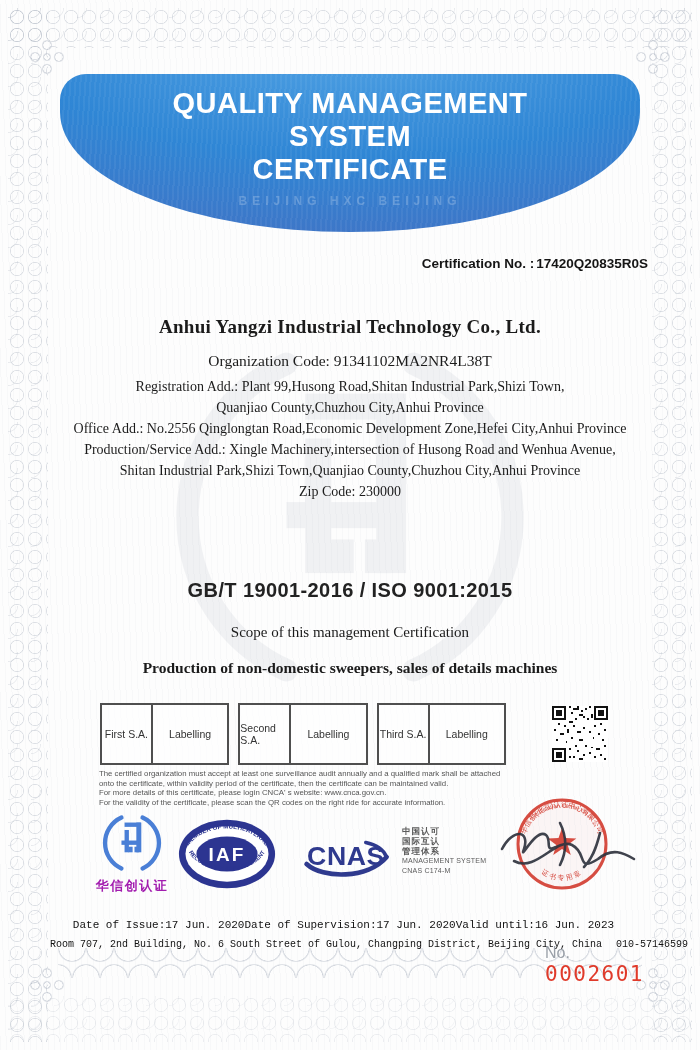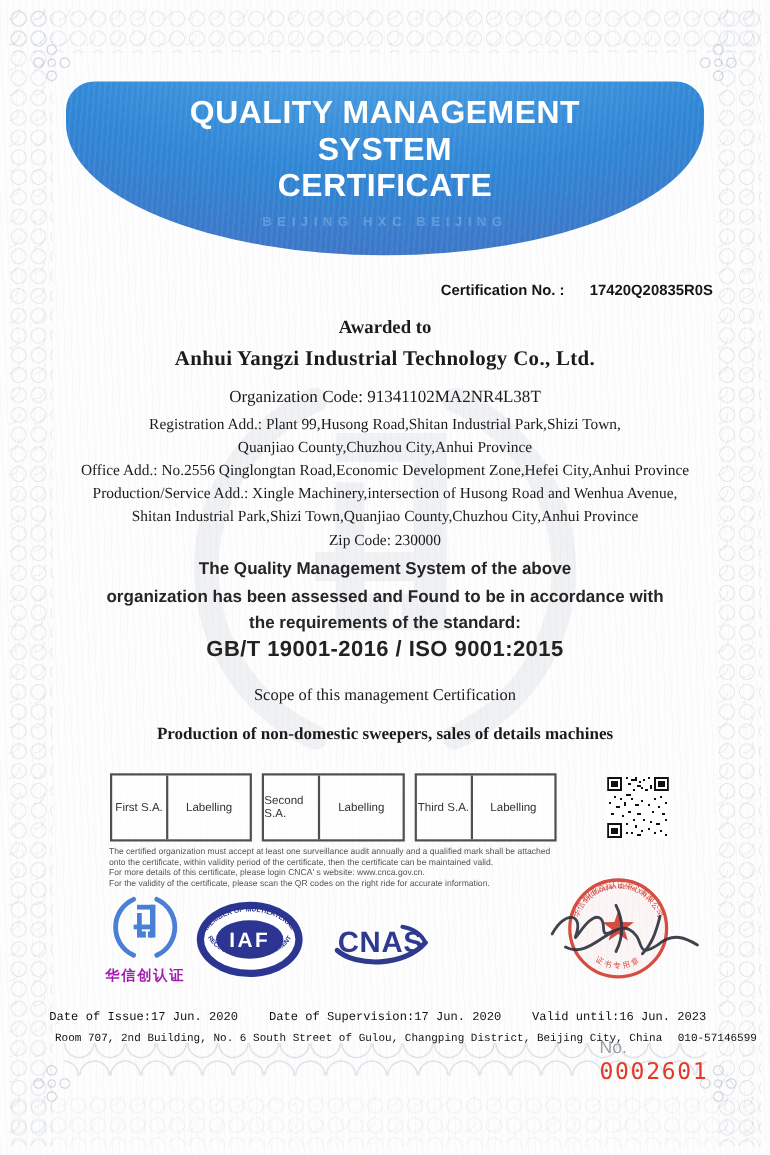--- a/index.html
+++ b/index.html
@@ -53,21 +53,21 @@
     font-family:"Liberation Sans",sans-serif;font-weight:bold;font-size:29px;line-height:33px;letter-spacing:.5px;}
   .dome-watermark{position:absolute;left:0;right:0;top:120px;text-align:center;
     font-family:"Liberation Sans",sans-serif;font-size:12px;font-weight:bold;letter-spacing:5px;
     color:rgba(255,255,255,.22);}
   
   .watermark{position:absolute;left:163px;top:322px;width:374px;height:390px;opacity:.10;z-index:1;}
   
   .abs-c{position:absolute;left:50px;right:50px;text-align:center;z-index:2;}
   .cert-no{position:absolute;right:52px;top:256px;z-index:2;text-align:right;
     font-family:"Liberation Sans",sans-serif;font-weight:bold;font-size:13.5px;color:#151515;}
-  .cert-no .val{margin-left:23px;}
+  .cert-no .val{margin-left:2px;}
   .awarded{top:288px;font-size:17px;font-weight:bold;}
   .company{top:316px;font-size:19px;font-weight:bold;letter-spacing:.3px;}
   .orgcode{top:352px;font-size:15.5px;}
   .address{top:376px;font-size:14px;line-height:21px;}
   .statement{top:506px;font-family:"Liberation Sans",sans-serif;font-weight:bold;font-size:15.5px;line-height:24.5px;color:#262626;}
   .standard{top:579px;font-family:"Liberation Sans",sans-serif;font-weight:bold;font-size:20px;letter-spacing:.4px;color:#222;}
   .scope-label{top:624px;font-size:15px;}
   .scope-value{top:659px;font-size:15.5px;font-weight:bold;}
   
   .audit-row{position:absolute;left:100px;top:703px;width:406px;height:62px;display:flex;gap:9px;z-index:2;}
@@ -85,21 +85,21 @@
   .logo-hxc .caption{font-family:"Liberation Sans",sans-serif;font-size:13px;font-weight:bold;
     color:#a21caf;letter-spacing:1.5px;margin-top:-1px;}
   .logo-iaf{position:absolute;left:176px;top:817px;z-index:2;}
   .logo-cnas{position:absolute;left:298px;top:828px;z-index:2;}
   .accred{position:absolute;left:402px;top:826px;z-index:2;text-align:left;color:#5a5a5a;
     font-family:"Liberation Sans",sans-serif;}
   .accred .cn{font-size:8.5px;font-weight:bold;letter-spacing:1px;line-height:10px;}
   .accred .en{font-size:7px;line-height:9.5px;letter-spacing:.2px;}
   .stamp{position:absolute;left:500px;top:793px;z-index:3;}
   
-  .dates-row{position:absolute;left:50px;right:63px;top:919px;z-index:2;display:flex;justify-content:center;gap:28px;
+  .dates-row{position:absolute;left:50px;right:63px;top:919px;z-index:2;display:flex;justify-content:center;gap:0;
     font-family:"Liberation Mono","DejaVu Sans Mono",monospace;font-size:11px;color:#111;white-space:nowrap;align-items:center;}
   .footer-address{position:absolute;left:50px;right:50px;top:939px;z-index:2;text-align:center;
     font-family:"Liberation Mono","DejaVu Sans Mono",monospace;font-size:10px;color:#111;white-space:nowrap;}
   .footer-address .phone{margin-left:14px;}
   .serial{position:absolute;right:56px;top:944px;z-index:3;display:flex;align-items:baseline;flex-direction:column;}
   .serial .prefix{font-family:"Liberation Sans",sans-serif;font-size:16px;color:#9aa0a8;}
   .serial .number{font-family:"DejaVu Sans Mono",monospace;font-size:21px;color:#e03a2a;letter-spacing:1.5px;}
 </style>
 </head>
 <body>
@@ -137,37 +137,31 @@
       <div>SYSTEM</div>
       <div>CERTIFICATE</div>
     </div>
     <div class="dome-watermark">BEIJING HXC BEIJING</div>
   </div>
 
   <div class="cert-no">
     <span>Certification No. :</span><span class="val">17420Q20835R0S</span>
   </div>
 
-  <div class="abs-c awarded">Awarded to</div>
   <div class="abs-c company">Anhui Yangzi Industrial Technology Co., Ltd.</div>
   <div class="abs-c orgcode">Organization Code: 91341102MA2NR4L38T</div>
   <div class="abs-c address">
     <div>Registration Add.: Plant 99,Husong Road,Shitan Industrial Park,Shizi Town,</div>
     <div>Quanjiao County,Chuzhou City,Anhui Province</div>
     <div>Office Add.: No.2556 Qinglongtan Road,Economic Development Zone,Hefei City,Anhui Province</div>
     <div>Production/Service Add.: Xingle Machinery,intersection of Husong Road and Wenhua Avenue,</div>
     <div>Shitan Industrial Park,Shizi Town,Quanjiao County,Chuzhou City,Anhui Province</div>
     <div>Zip Code: 230000</div>
   </div>
 
-  <div class="abs-c statement">
-    <div>The Quality Management System of the above</div>
-    <div>organization has been assessed and Found to be in accordance with</div>
-    <div>the requirements of the standard:</div>
-  </div>
   <div class="abs-c standard">GB/T 19001-2016 / ISO 9001:2015</div>
   <div class="abs-c scope-label">Scope of this management Certification</div>
   <div class="abs-c scope-value">Production of non-domestic sweepers, sales of details machines</div>
 
   <div class="audit-row">
     <div class="audit-box">
       <div class="audit-cell left">First S.A.</div>
       <div class="audit-cell right">Labelling</div>
     </div>
     <div class="audit-box">
@@ -287,20 +281,27 @@
       <textPath href="#iafBot" startOffset="50%" text-anchor="middle">RECOGNITION ARRANGEMENT</textPath>
     </text>
   </svg>
 
   <svg class="logo-cnas" width="96" height="58" viewBox="0 0 160 100">
     <text x="80" y="64" text-anchor="middle" font-family="Liberation Sans, sans-serif" font-size="46" font-weight="bold" letter-spacing="1" fill="#2f3a8e">CNAS</text>
     <path d="M12,62 C40,88 118,88 150,50" stroke="#2f3a8e" stroke-width="8" fill="none" stroke-linecap="round"></path>
     <path d="M150,50 C144,36 130,28 114,25" stroke="#2f3a8e" stroke-width="6" fill="none" stroke-linecap="round"></path>
   </svg>
 
+  <div class="accred">
+    <div class="cn">中国认可</div>
+    <div class="cn">国际互认</div>
+    <div class="cn">管理体系</div>
+    <div class="en">MANAGEMENT SYSTEM</div>
+    <div class="en">CNAS C174-M</div>
+  </div>
 
   <svg class="stamp" width="140" height="110" viewBox="0 0 140 110">
     <defs>
       <path id="stEn" d="M19,68 A44,44 0 1 1 105,68" fill="none"></path>
       <path id="stCn" d="M26,64 A38,38 0 1 1 98,64" fill="none"></path>
       <path id="stBt" d="M35,74 A34,34 0 0 0 89,74" fill="none"></path>
     </defs>
     <circle cx="62" cy="51" r="44" fill="rgba(210,58,46,0.04)" stroke="#d23a2e" stroke-width="3" opacity=".9"></circle>
     <polygon points="62,35 65.5,45.1 76.3,45.4 67.7,51.9 70.8,62.1 62,56 53.2,62.1 56.3,51.9 47.7,45.4 58.5,45.1" fill="#d23a2e" opacity=".9"></polygon>
     <text font-family="Liberation Sans, sans-serif" font-size="5.8" fill="#d23a2e" opacity=".9">

